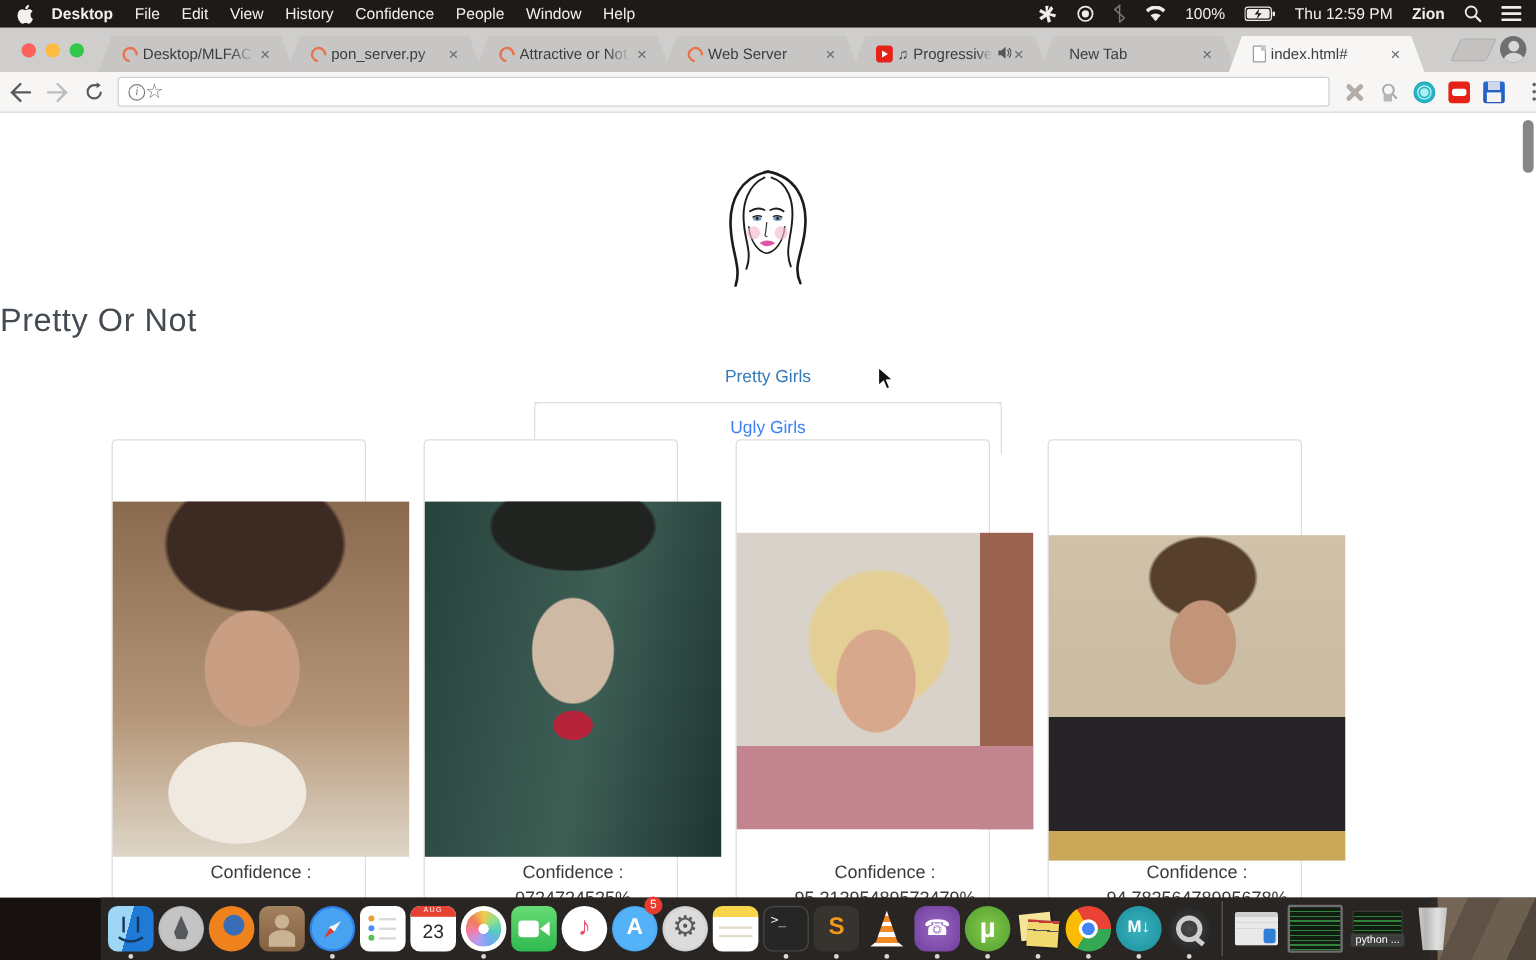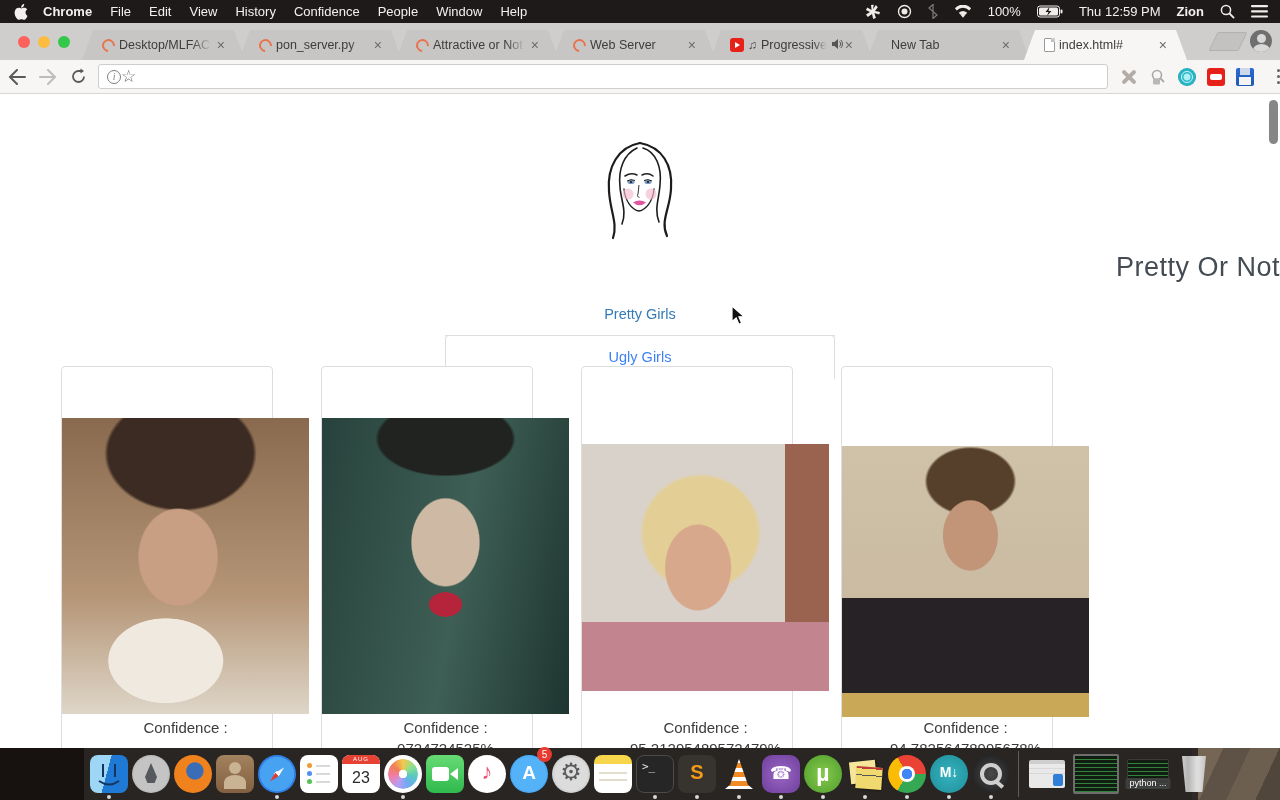--- a/index.html
+++ b/index.html
@@ -69,27 +69,27 @@
   #ext-save { background:linear-gradient(#2a6bd4,#1f57b4); border-radius:2px; }
   #ext-save::before { content:""; position:absolute; left:4px; top:0; width:10px; height:7px; background:#cfd8e8; }
   #ext-save::after { content:""; position:absolute; left:3px; top:9px; width:12px; height:8px; background:#f4f4f4; }
   #menu-dots { display:flex; flex-direction:column; gap:2.5px; margin-left:12px; }
   #menu-dots i { width:3.5px; height:3.5px; border-radius:50%; background:#5f6368; }
 
   
   #content { position:absolute; top:95px; left:0; width:1280px; height:655px; background:#fff; overflow:visible; }
   #scrollbar-thumb { position:absolute; right:2px; top:5px; width:9px; height:44px; border-radius:4.5px; background:#868686; }
   #logo { position:absolute; left:593px; top:44px; width:92px; height:104px; }
-  #page-title { position:absolute; top:157px; left:0; width:1280px; text-align:right; font-size:27px; color:#454b52; font-weight:500; letter-spacing:.5px; }
+  #page-title { position:absolute; top:157px; left:0; width:1280px; text-align:left; font-size:27px; color:#454b52; font-weight:500; letter-spacing:.5px; }
   #navtabs { position:absolute; left:445px; top:198px; width:390px; height:43px; border-bottom:1px solid #ddd; display:flex;flex-direction:column; }
   .navtab { flex:1; text-align:center; line-height:42px; font-size:14.5px; }
   .navtab.inactive { color:#337ab7; }
   .navtab.active { color:#3b82f6; background:#fff; border:1px solid #ddd; border-bottom:1px solid #fff; border-radius:4px 4px 0 0; margin-bottom:-1px; }
   #cards { position:absolute; top:271px; left:0; width:1280px; height:384px; }
-  .card { position:absolute; top:0; width:212px; height:392px; background:#fff; border:1px solid #ddd; border-radius:4px; }
+  .card { position:absolute; top:0; width:212px; height:392px; background:#fff; border:1px solid #ddd; border-radius:4px;margin-left:32px; }
   .card:nth-child(1){ left:61px; } .card:nth-child(2){ left:321px; } .card:nth-child(3){ left:581px; } .card:nth-child(4){ left:841px; }
   .photo { position:absolute; left:0; width:247px; }
   .p1 { top:51px; height:296px;
         background:radial-gradient(95px 70px at 42% 82%, #efe9df 0 60%, transparent 61%),
                    radial-gradient(72px 88px at 47% 47%, #c99f84 0 54%, transparent 56%),
                    radial-gradient(125px 95px at 48% 12%, #3c2b22 0 58%, transparent 61%),
                    linear-gradient(#8a6a4f, #b59576 60%, #ded6c8); }
   .p2 { top:51px; height:296px;
         background:radial-gradient(27px 20px at 50% 63%, #b5243a 0 60%, transparent 62%),
                    radial-gradient(62px 80px at 50% 42%, #cdb9a4 0 54%, transparent 56%),
@@ -205,21 +205,21 @@
 
 <div id="screen">
 
   <div id="menubar">
     <div class="left">
       <span id="apple-logo">
         <svg width="14" height="16" viewBox="0 0 14 16">
             <path fill="#f3f1ef" d="M11.5 8.4c0-2 1.6-2.9 1.7-3-1-1.4-2.4-1.6-2.9-1.6-1.2-.1-2.4.7-3 .7-.6 0-1.6-.7-2.6-.7C3.3 3.8 2 4.6 1.3 5.9c-1.4 2.4-.4 6 1 7.9.7 1 1.5 2 2.5 2 1 0 1.4-.6 2.6-.6 1.2 0 1.5.6 2.6.6s1.8-1 2.4-1.9c.8-1.1 1.1-2.2 1.1-2.2s-2-.8-2-3.3zM9.4 2.6c.5-.7.9-1.6.8-2.6-.8 0-1.8.6-2.3 1.2-.5.6-1 1.6-.8 2.5.9.1 1.8-.4 2.3-1.1z"></path>
           </svg>
       </span>
-      <span class="mb-item app">Chrome</span>
+      <span class="mb-item app">Desktop</span>
       <span class="mb-item">File</span>
       <span class="mb-item">Edit</span>
       <span class="mb-item">View</span>
       <span class="mb-item">History</span>
       <span class="mb-item">Confidence</span>
       <span class="mb-item">People</span>
       <span class="mb-item">Window</span>
       <span class="mb-item">Help</span>
     </div>
     <div class="right">

